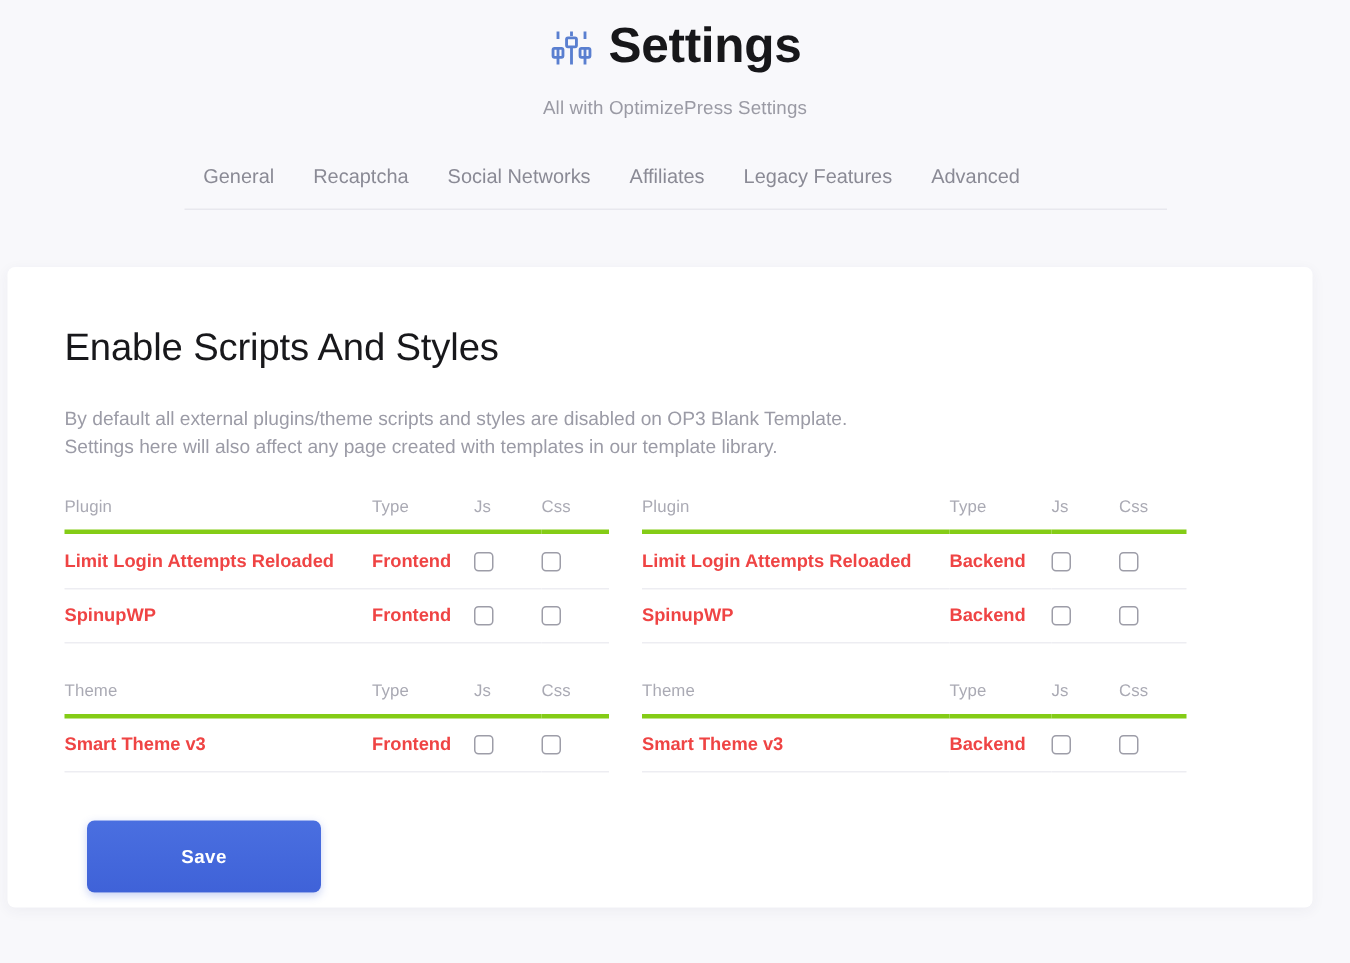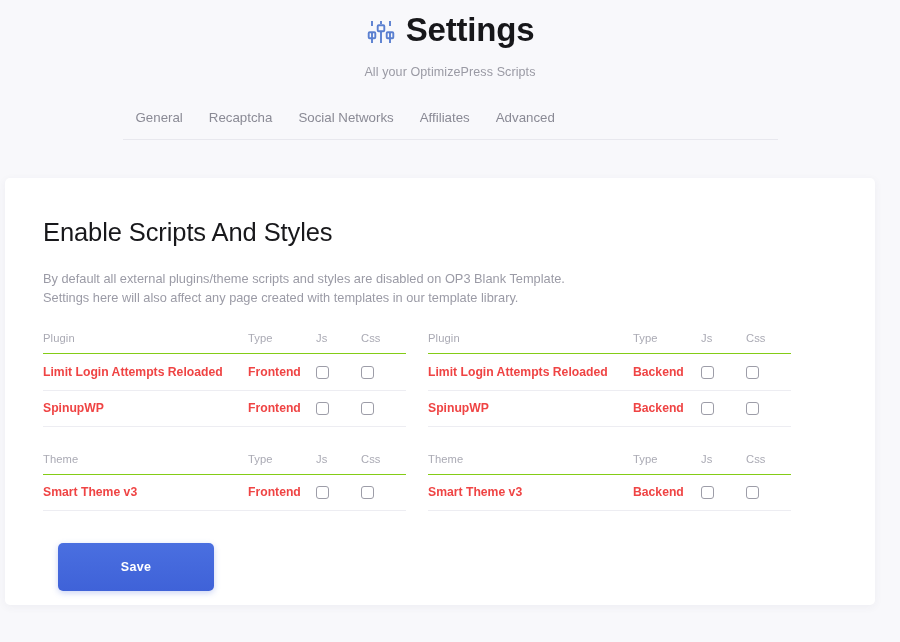--- a/index.html
+++ b/index.html
@@ -151,21 +151,21 @@
   }
   table.opt-table + table.opt-table {
     margin-top: 26px;
   }
   table.opt-table th {
     text-align: left;
     font-size: 11.2px;
     font-weight: normal;
     color: #aaaab4;
     padding: 0 0 9px 0;
-    border-bottom: 1px solid #84cc16;
+    border-bottom: 3px solid #84cc16;
     letter-spacing: 0.1px;
   }
   table.opt-table td {
     font-size: 12.2px;
     color: #ef4444;
     padding: 10px 0 11px 0;
     border-bottom: 1px solid #ededf2;
     vertical-align: middle;
   }
   td.name-cell { font-weight: bold; }
@@ -222,29 +222,30 @@
             <line x1="24" y1="4" x2="24" y2="9"></line>
             <line x1="24" y1="15" x2="24" y2="26"></line>
             <rect x="2.7" y="15.2" width="6.6" height="6" rx="1"></rect>
             <rect x="11.7" y="8.2" width="6.6" height="6" rx="1"></rect>
             <rect x="20.7" y="15.2" width="6.6" height="6" rx="1"></rect>
           </g>
         </svg>
       </span>
       <span class="page-title">Settings</span>
     </div>
-    <div class="subtitle">All your OptimizePress Scripts</div>
+    <div class="subtitle">All with OptimizePress Settings</div>
   </div>
 
   <div class="tabs-wrap">
     <div class="tabs">
       <div class="tab">General</div>
       <div class="tab">Recaptcha</div>
       <div class="tab">Social Networks</div>
       <div class="tab">Affiliates</div>
+      <div class="tab">Legacy Features</div>
       <div class="tab">Advanced</div>
     </div>
   </div>
 
   <div class="card">
     <div class="card-inner">
 
       <h1 class="section-title">Enable Scripts And Styles</h1>
 
       <div class="section-desc">

